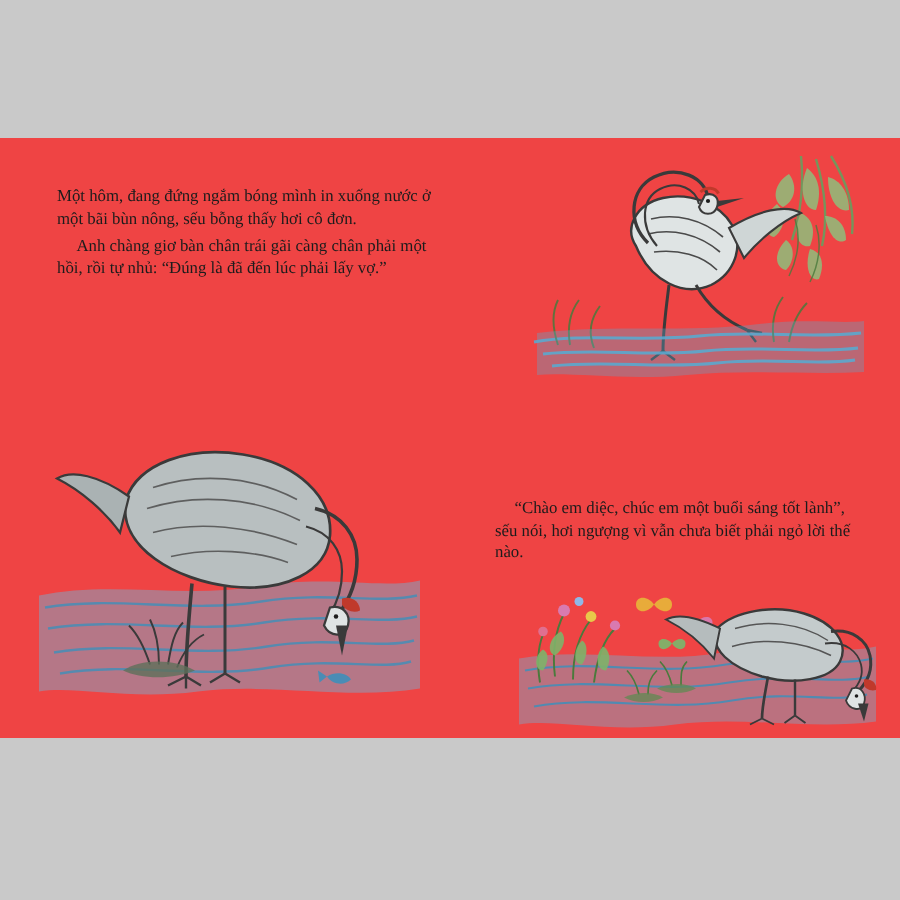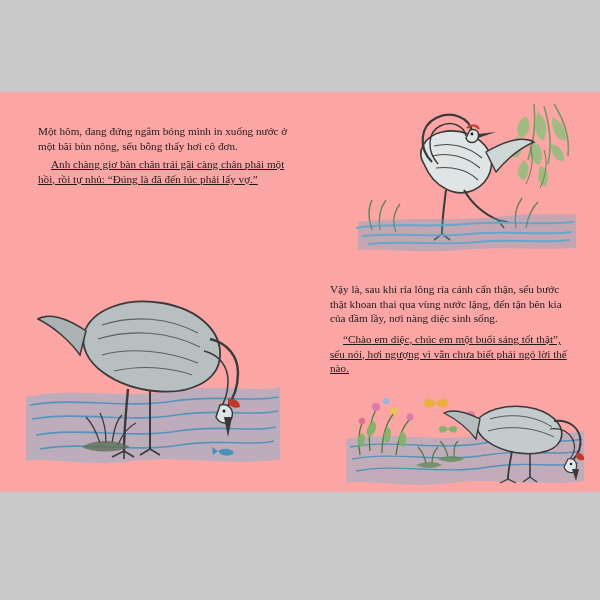--- a/index.html
+++ b/index.html
@@ -12,38 +12,37 @@
     background: #c9c9c9;
     font-family: "Liberation Serif", serif;
     overflow: hidden;
   }
   .page {
     position: absolute;
     left: 0;
     top: 92px;
     width: 600px;
     height: 400px;
-    background: #fca5a5;
+    background: #ef4444;
   }
   .col-left {
     position: absolute;
     left: 38px;
     top: 32px;
     width: 258px;
   }
   p.para {
     margin: 0 0 4px 0;
     font-size: 11.2px;
     line-height: 14.6px;
     color: #1c1c1c;
     text-align: left;
   }
   p.indent {
     text-indent: 13px;
-    text-decoration: underline;
   }
   .text-block-right-1 {
     position: absolute;
     left: 330px;
     top: 190px;
     width: 244px;
   }
   .text-block-right-2 {
     position: absolute;
     left: 330px;
@@ -66,25 +65,22 @@
 </head>
 <body>
 
 <div class="page">
 
   <div class="col-left">
     <p class="para">Một hôm, đang đứng ngắm bóng mình in xuống nước ở một bãi bùn nông, sếu bỗng thấy hơi cô đơn.</p>
     <p class="para indent">Anh chàng giơ bàn chân trái gãi càng chân phải một hồi, rồi tự nhủ: “Đúng là đã đến lúc phải lấy vợ.”</p>
   </div>
 
-  <div class="text-block-right-1">
-    <p class="para">Vậy là, sau khi rỉa lông rỉa cánh cẩn thận, sếu bước thật khoan thai qua vùng nước lặng, đến tận bên kia của đầm lầy, nơi nàng diệc sinh sống.</p>
-  </div>
   <div class="text-block-right-2">
-    <p class="para indent">“Chào em diệc, chúc em một buổi sáng tốt thật”, sếu nói, hơi ngượng vì vẫn chưa biết phải ngỏ lời thế nào.</p>
+    <p class="para indent">“Chào em diệc, chúc em một buổi sáng tốt lành”, sếu nói, hơi ngượng vì vẫn chưa biết phải ngỏ lời thế nào.</p>
   </div>
 
   <div class="illus" id="illus-crane-top">
     <svg viewBox="0 0 250 170" width="250" height="170">
 
       <g stroke="#6f9a5e" stroke-width="1.6" fill="none" opacity="0.95">
         <path d="M196 2 C198 22 196 40 190 58"></path>
         <path d="M206 4 C212 24 214 44 210 62"></path>
         <path d="M216 2 C226 18 232 36 230 54"></path>
       </g>

